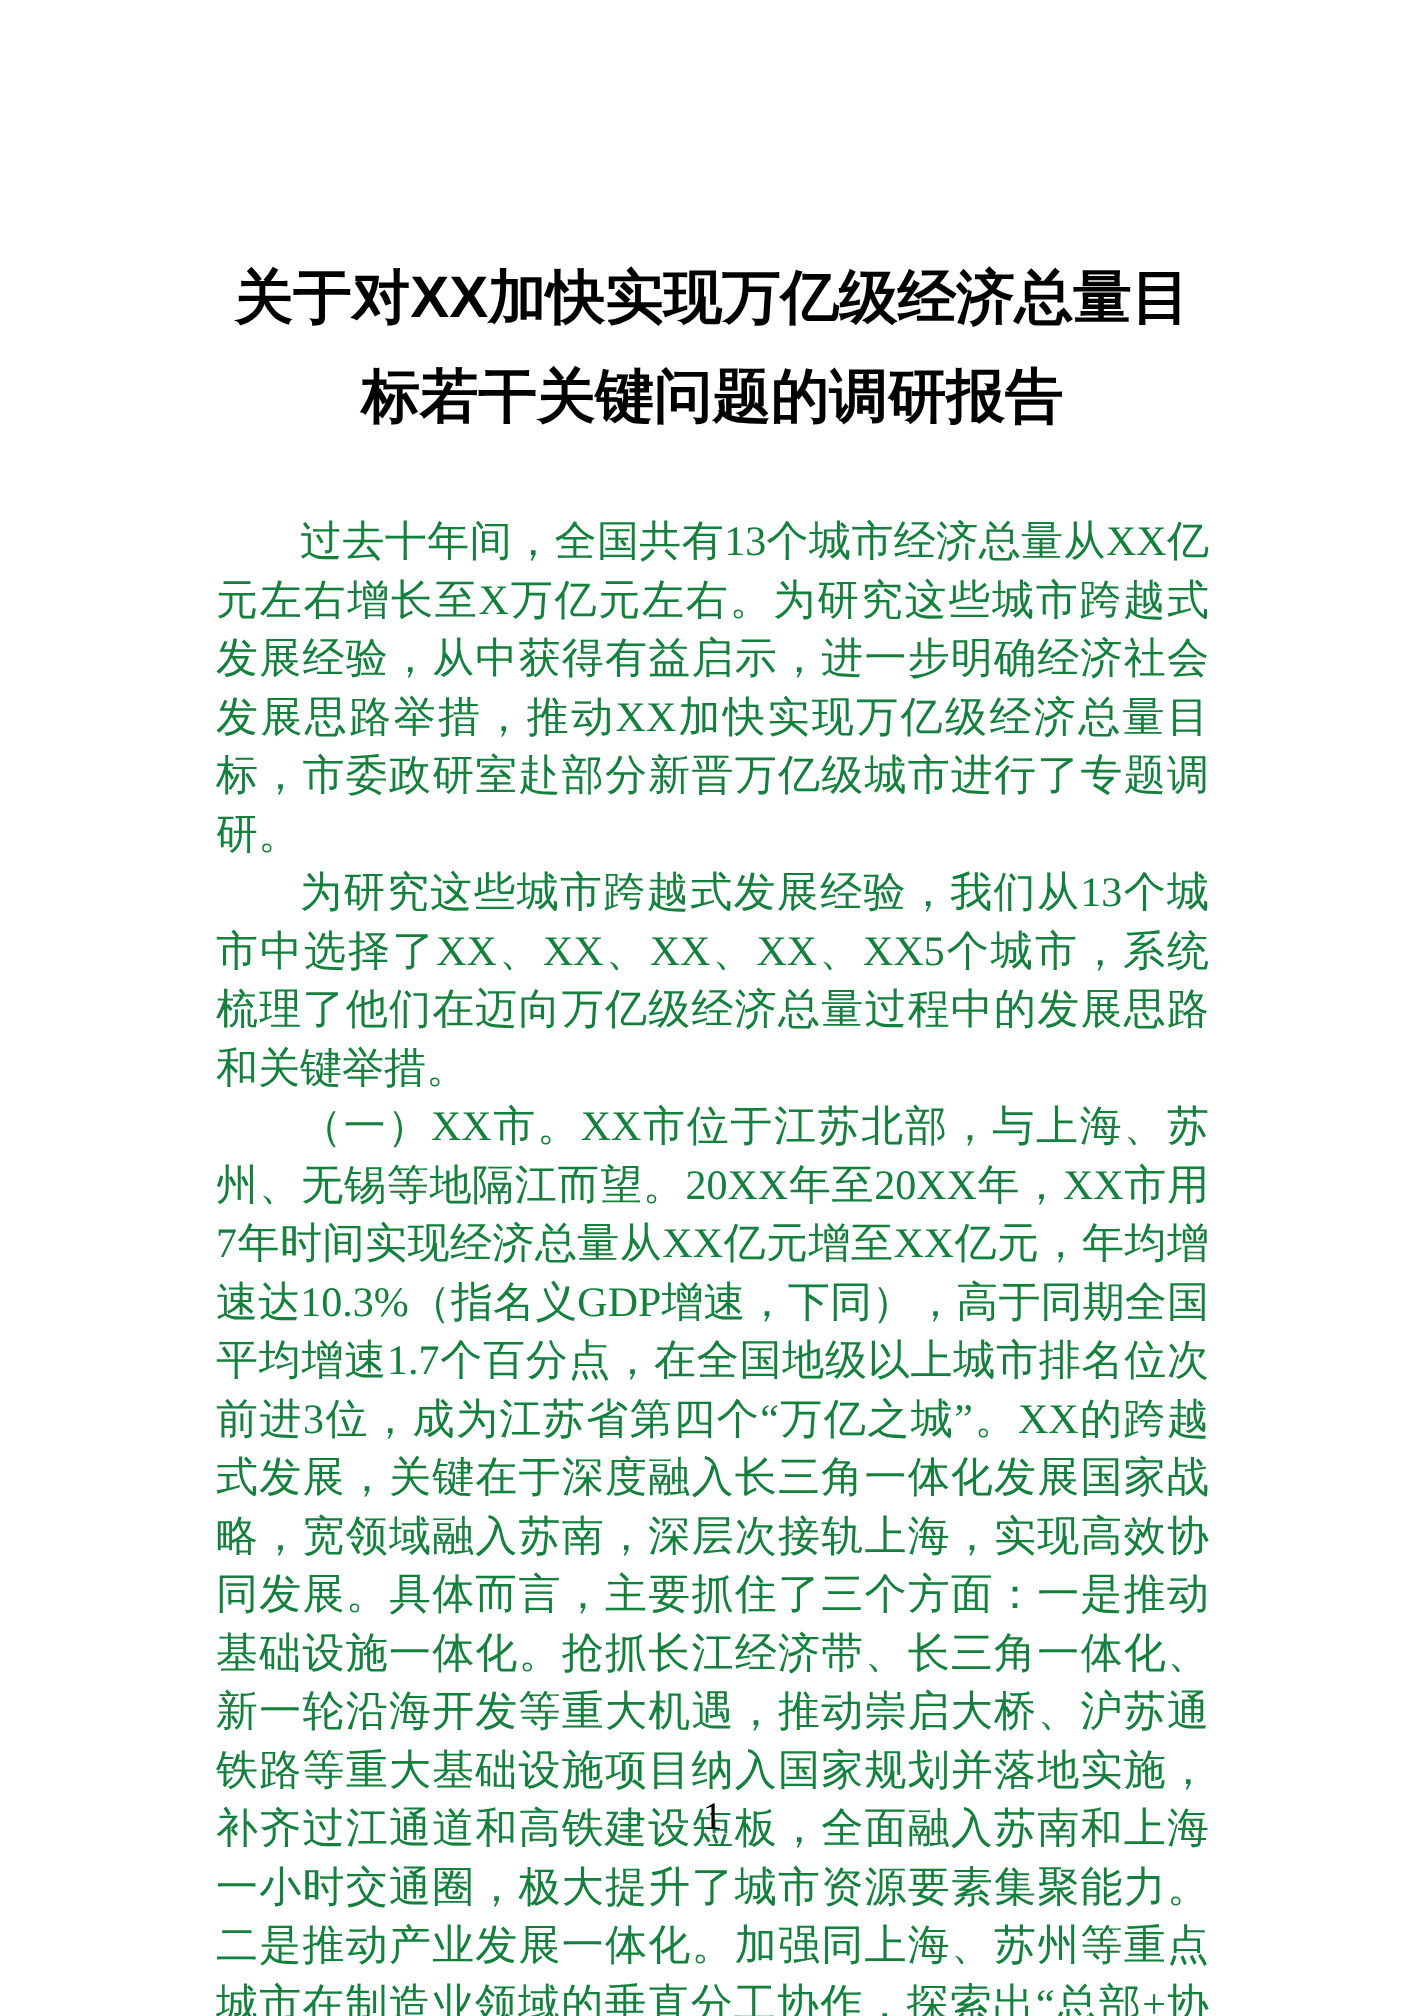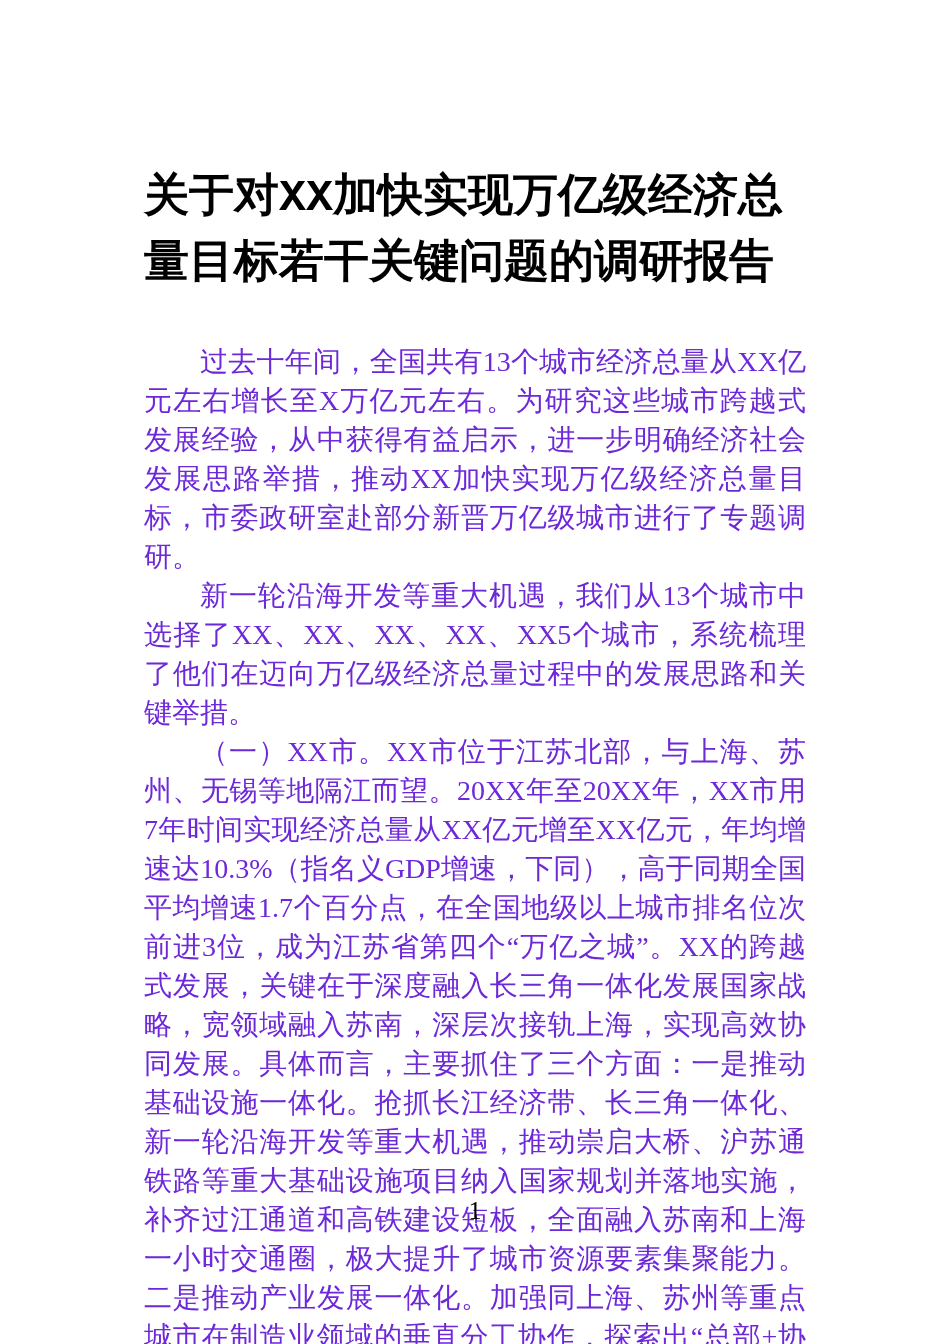--- a/index.html
+++ b/index.html
@@ -12,35 +12,36 @@
     width: 950px;
     height: 1344px;
     margin: 0 auto;
     background: #ffffff;
     box-sizing: border-box;
     padding: 166px 144px 0 144px;
     overflow: hidden;
     color: #000000;
   }
   .doc-title {
-    font-family: Liberation Mono, monospace;
+    font-family: Liberation Sans, sans-serif;
     font-weight: bold;
-    font-size: 45px;
+    font-size: 39px;
     line-height: 66px;
+    text-align: center;
     margin: 0 0 44px 0;
     color: #000000;
   }
   .doc-body p {
     font-family: "Liberation Serif", "DejaVu Serif", serif;
     font-size: 28px;
     line-height: 39px;
     margin: 0;
     text-indent: 2em;
     text-align: justify;
-    color: #6d28d9;
+    color: #15803d;
     word-break: break-all;
   }
   .doc-body p.heading {
     font-weight: normal;
   }
   .page-number {
     position: absolute;
     left: 0;
     right: 0;
     bottom: 118px;
@@ -51,18 +52,18 @@
   }
 </style>
 </head>
 <body>
 
 <div class="page">
   <h1 class="doc-title">关于对XX加快实现万亿级经济总量目标若干关键问题的调研报告</h1>
 
   <div class="doc-body" id="doc-body">
       <p class="body">过去十年间，全国共有13个城市经济总量从XX亿元左右增长至X万亿元左右。为研究这些城市跨越式发展经验，从中获得有益启示，进一步明确经济社会发展思路举措，推动XX加快实现万亿级经济总量目标，市委政研室赴部分新晋万亿级城市进行了专题调研。</p>
-      <p class="body">新一轮沿海开发等重大机遇，我们从13个城市中选择了XX、XX、XX、XX、XX5个城市，系统梳理了他们在迈向万亿级经济总量过程中的发展思路和关键举措。</p>
+      <p class="body">为研究这些城市跨越式发展经验，我们从13个城市中选择了XX、XX、XX、XX、XX5个城市，系统梳理了他们在迈向万亿级经济总量过程中的发展思路和关键举措。</p>
       <p class="body">（一）XX市。XX市位于江苏北部，与上海、苏州、无锡等地隔江而望。20XX年至20XX年，XX市用7年时间实现经济总量从XX亿元增至XX亿元，年均增速达10.3%（指名义GDP增速，下同），高于同期全国平均增速1.7个百分点，在全国地级以上城市排名位次前进3位，成为江苏省第四个“万亿之城”。XX的跨越式发展，关键在于深度融入长三角一体化发展国家战略，宽领域融入苏南，深层次接轨上海，实现高效协同发展。具体而言，主要抓住了三个方面：一是推动基础设施一体化。抢抓长江经济带、长三角一体化、新一轮沿海开发等重大机遇，推动崇启大桥、沪苏通铁路等重大基础设施项目纳入国家规划并落地实施，补齐过江通道和高铁建设短板，全面融入苏南和上海一小时交通圈，极大提升了城市资源要素集聚能力。二是推动产业发展一体化。加强同上海、苏州等重点城市在制造业领域的垂直分工协作，探索出“总部+协同</p>
     </div>
 
   <div class="page-number">1</div>
 </div>
 
 </body></html>

